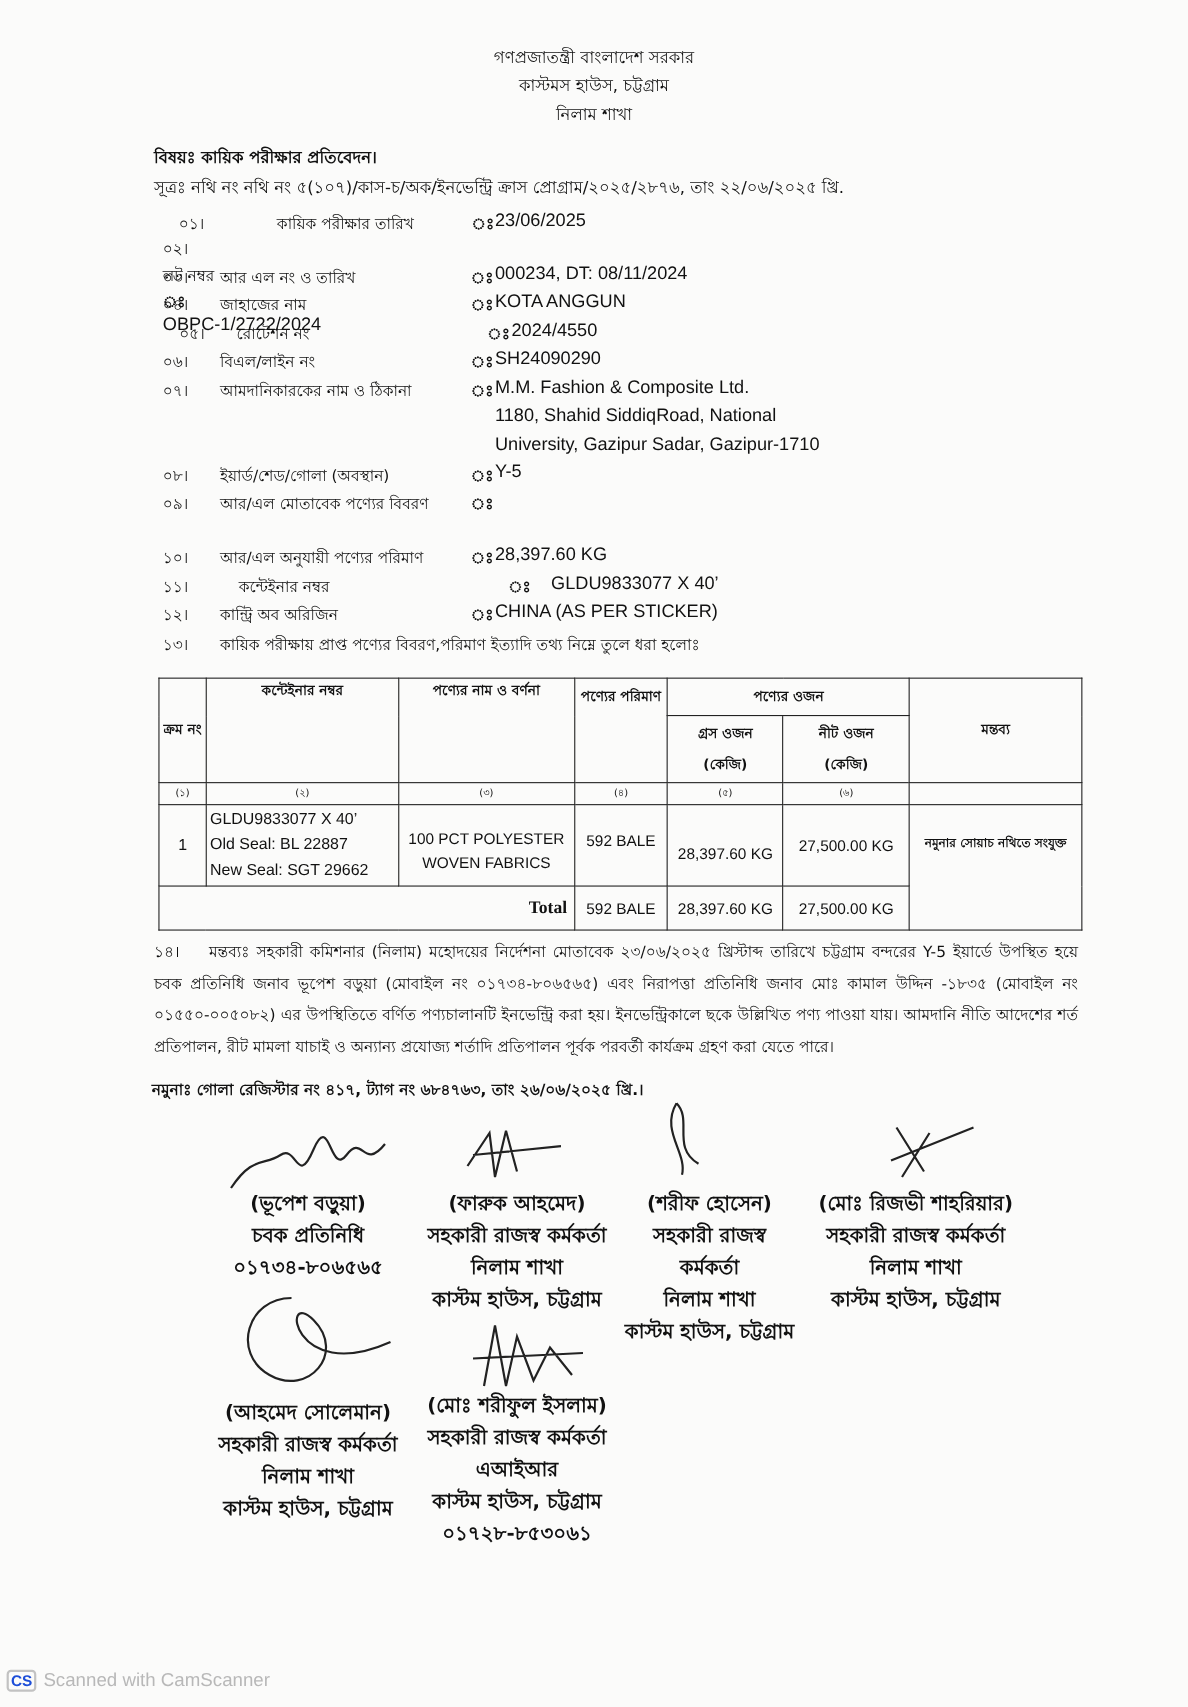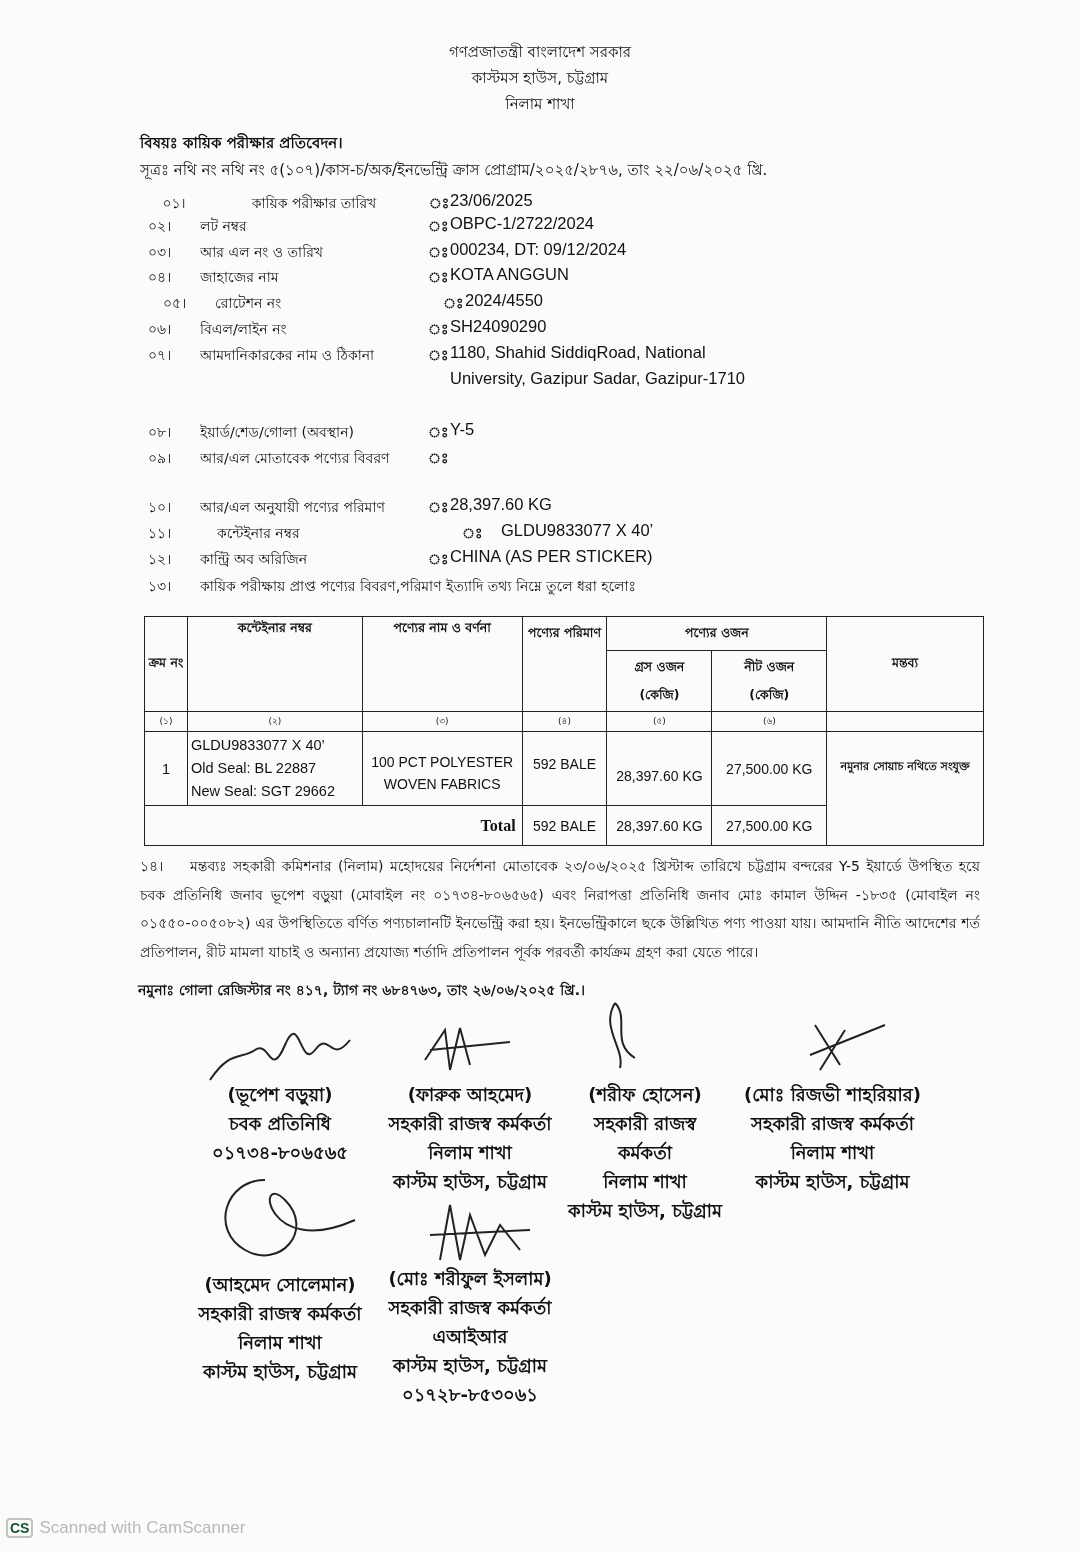--- a/index.html
+++ b/index.html
@@ -26,55 +26,55 @@
   }
   table.goods td, table.goods th { border:1.5px solid #222; text-align:center; vertical-align:middle; padding:2px 3px; }
   table.goods th { font-weight:bold; font-size:12.5px; }
   .en { font-family:"Liberation Sans", sans-serif; font-size:14.5px; }
   .small { font-size:9px; }
   .para { position:absolute; left:140px; width:840px; font-size:14px; line-height:28.5px; text-align:justify; }
   .sample { position:absolute; left:138px; top:979px; font-size:14px; font-weight:bold; }
   .sig { position:absolute; text-align:center; font-size:18px; line-height:29px; font-weight:bold; }
   .sigmark { position:absolute; }
   .footer { position:absolute; left:6px; top:1518px; font-family:"Liberation Sans", sans-serif; font-size:17px; color:#b8b8b8; display:flex; align-items:center; gap:6px; }
-  .cs-logo { border:2px solid #c2c2c2; border-radius:4px; font-weight:bold; font-size:14px; padding:0 2px; color:#14532d; }
+  .cs-logo { border:2px solid #c2c2c2; border-radius:4px; font-weight:bold; font-size:14px; padding:0 2px; color:#1d4ed8; }
 </style>
 </head>
 <body>
 
 <div class="abs hdr" style="top:40px;">গণপ্রজাতন্ত্রী বাংলাদেশ সরকার</div>
 <div class="abs hdr" style="top:66px;">কাস্টমস হাউস, চট্টগ্রাম</div>
 <div class="abs hdr" style="top:92px; font-weight:normal;">নিলাম শাখা</div>
 
 <div class="abs subject">বিষয়ঃ কায়িক পরীক্ষার প্রতিবেদন।</div>
 <div class="abs ref">সূত্রঃ নথি নং নথি নং ৫(১০৭)/কাস-চ/অক/ইনভেন্ট্রি ক্রাস প্রোগ্রাম/২০২৫/২৮৭৬, তাং ২২/০৬/২০২৫ খ্রি.</div>
 
 <div id="items">
     <div class="row" style="top: 192px; text-align: center;">
       <span class="num">০১।</span>
       <span class="lbl">কায়িক পরীক্ষার তারিখ</span>
       <span class="colon">ঃ</span>
       <span class="val" style="margin-top: -5px;">
         <div>23/06/2025</div>
       </span>
     </div>
-    <div class="row" style="top: 215px;">
+    <div class="row" style="top: 215px; flex-direction: column;">
       <span class="num">০২।</span>
       <span class="lbl">লট নম্বর</span>
       <span class="colon">ঃ</span>
       <span class="val" style="margin-top: -5px;">
         <div>OBPC-1/2722/2024</div>
       </span>
     </div>
     <div class="row" style="top: 241px;">
       <span class="num">০৩।</span>
       <span class="lbl">আর এল নং ও তারিখ</span>
       <span class="colon">ঃ</span>
       <span class="val" style="margin-top: -5px;">
-        <div>000234, DT: 09/12/2024</div>
+        <div>000234, DT: 08/11/2024</div>
       </span>
     </div>
     <div class="row" style="top: 266px;">
       <span class="num">০৪।</span>
       <span class="lbl">জাহাজের নাম</span>
       <span class="colon">ঃ</span>
       <span class="val" style="margin-top: -5px;">
         <div>KOTA ANGGUN</div>
       </span>
     </div>
@@ -92,20 +92,21 @@
       <span class="colon">ঃ</span>
       <span class="val" style="margin-top: -5px;">
         <div>SH24090290</div>
       </span>
     </div>
     <div class="row" style="top: 344px; justify-content: flex-end;">
       <span class="num">০৭।</span>
       <span class="lbl">আমদানিকারকের নাম ও ঠিকানা</span>
       <span class="colon">ঃ</span>
       <span class="val" style="margin-top: -5px;">
+        <div>M.M. Fashion &amp; Composite Ltd.</div>
         <div>1180, Shahid SiddiqRoad, National</div>
         <div>University, Gazipur Sadar, Gazipur-1710</div>
       </span>
     </div>
     <div class="row" style="top: 421px;">
       <span class="num">০৮।</span>
       <span class="lbl">ইয়ার্ড/শেড/গোলা (অবস্থান)</span>
       <span class="colon">ঃ</span>
       <span class="val" style="margin-top: -5px;">
         <div>Y-5</div>

